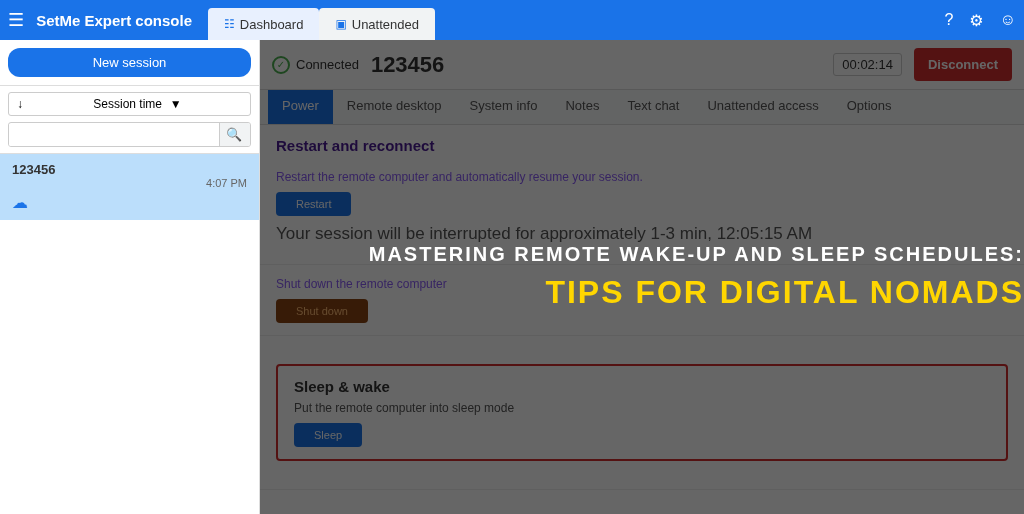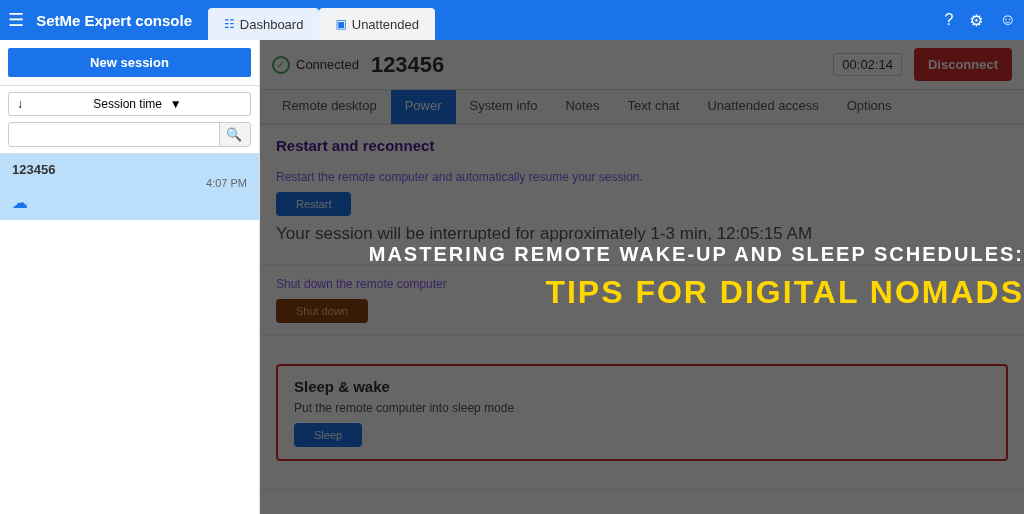--- a/index.html
+++ b/index.html
@@ -48,24 +48,24 @@
     }
     .sidebar-toolbar {
       padding: 8px;
       border-bottom: 1px solid #ddd;
     }
     .btn-new-session {
       background: #1a73e8;
       color: white;
       border: none;
       padding: 7px 16px;
-      border-radius: 2px;
-      cursor: pointer;
-      font-size: 13px;
-      font-weight: bold;
+      border-radius: 12px;
+      cursor: pointer;
+      font-size: 13px;
+      font-weight: normal;
       width: 100%;
     }
     .sidebar-filter {
       padding: 6px 8px;
       border-bottom: 1px solid #ddd;
     }
     .sidebar-sort {
       display: flex;
       align-items: center;
       border: 1px solid #ccc;
@@ -325,22 +325,22 @@
       <div class="connected-badge">
         <div class="connected-icon">✓</div>
         <span>Connected</span>
       </div>
       <span class="session-id-display">123456</span>
       <span class="timer-display">00:02:14</span>
       <button class="btn-disconnect">Disconnect</button>
     </div>
 
     <div class="tabs-bar">
+      <div class="tab-item active">Power</div>
       <div class="tab-item">Remote desktop</div>
-      <div class="tab-item active">Power</div>
       <div class="tab-item">System info</div>
       <div class="tab-item">Notes</div>
       <div class="tab-item">Text chat</div>
       <div class="tab-item">Unattended access</div>
       <div class="tab-item">Options</div>
     </div>
 
     <div class="power-content">
       <div class="power-section">
         <div class="power-section-title">Restart and reconnect</div>

